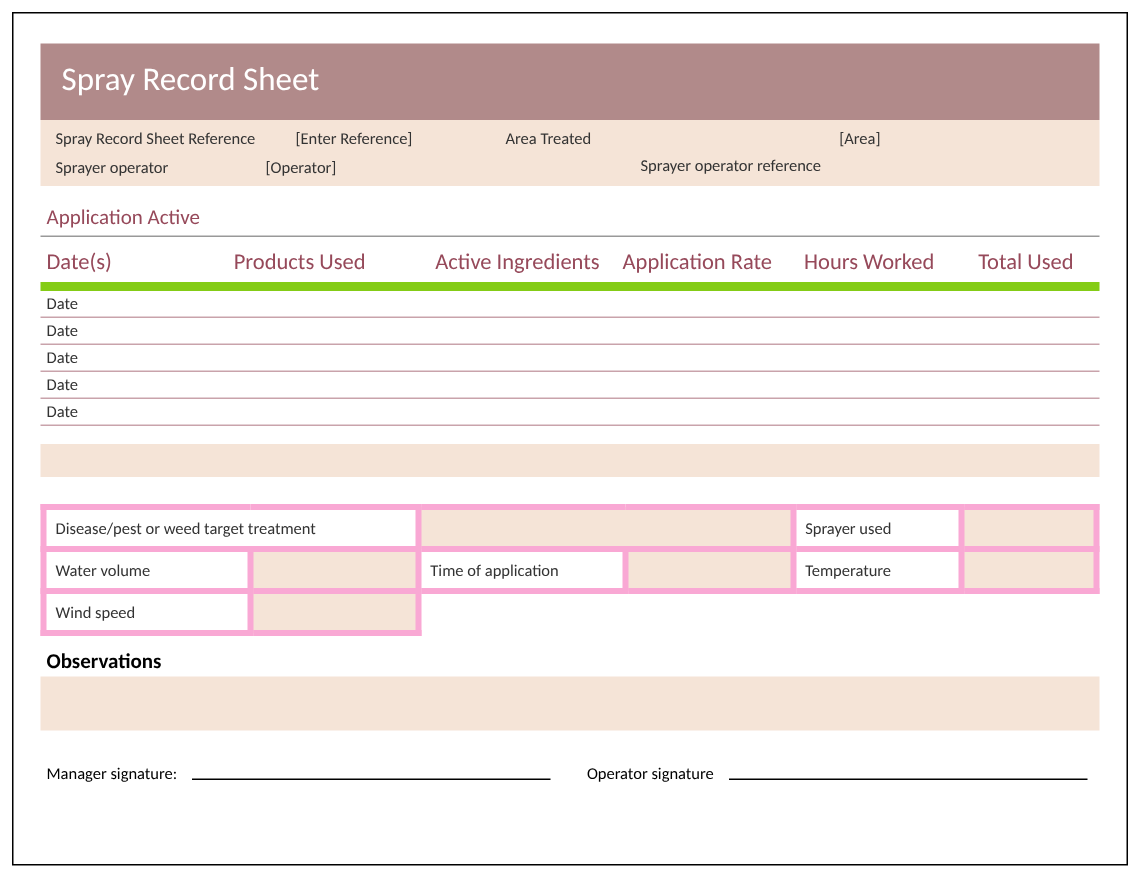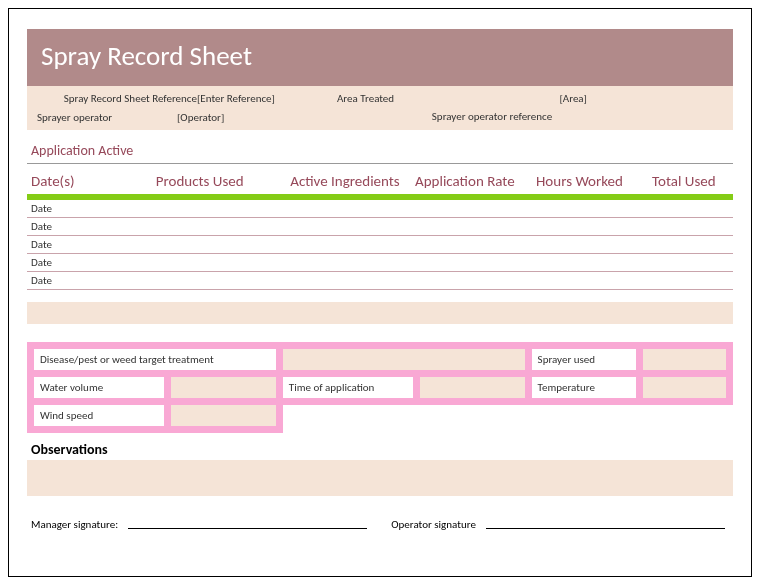--- a/index.html
+++ b/index.html
@@ -13,43 +13,43 @@
   }
   .page-border {
     position: absolute;
     top: 8px; left: 8px; right: 8px; bottom: 8px;
     border: 1px solid #000;
     padding: 20px 18px;
   }
   .title-bar {
     background: #b18a8a;
     color: #fff;
-    font-size: 27px;
+    font-size: 22px;
     padding: 10px 14px 14px;
     font-weight: 400;
   }
   .meta-section {
     background: #f5e4d7;
     font-size: 11px;
     color: #333;
   }
   .meta-row {
     display: flex;
     padding: 4px 10px 2px;
   }
   .meta-row:first-child { padding-top: 6px; }
   .meta-row:last-child { padding-bottom: 6px; }
   .meta-cell {
     flex: 0 0 auto;
   }
-  .mc-label1 { width: 160px; text-align: right; }
+  .mc-label1 { width: 160px; }
   .mc-val1   { width: 140px; }
   .mc-label2 { width: 130px; }
   .mc-val2   { width: 120px; text-align: right; }
-  .mc-label3 { width: 130px; text-align: center; }
+  .mc-label3 { width: 130px; text-align: left; }
 
   .section-heading {
     color: #96495a;
     font-size: 14px;
     margin: 12px 0 4px 4px;
   }
   .hr-thin { border: none; border-top: 1px solid #999; margin: 2px 0 6px; }
 
   .record-header {
     display: flex;
@@ -80,21 +80,21 @@
   }
 
   .detail-table {
     margin-top: 18px;
     width: 100%;
     border-collapse: collapse;
     font-size: 11px;
     color: #333;
   }
   .detail-table td {
-    border: 7px solid #f9a8d4;
+    border: 4px solid #f9a8d4;
     height: 28px;
     padding: 2px 6px;
     vertical-align: middle;
   }
   .detail-table td.fill { background: #f5e4d7; }
   .dt-c1 { width: 130px; }
   .dt-c2 { width: 106px; }
   .dt-c3 { width: 130px; }
   .dt-c4 { width: 106px; }
   .dt-c5 { width: 106px; }

